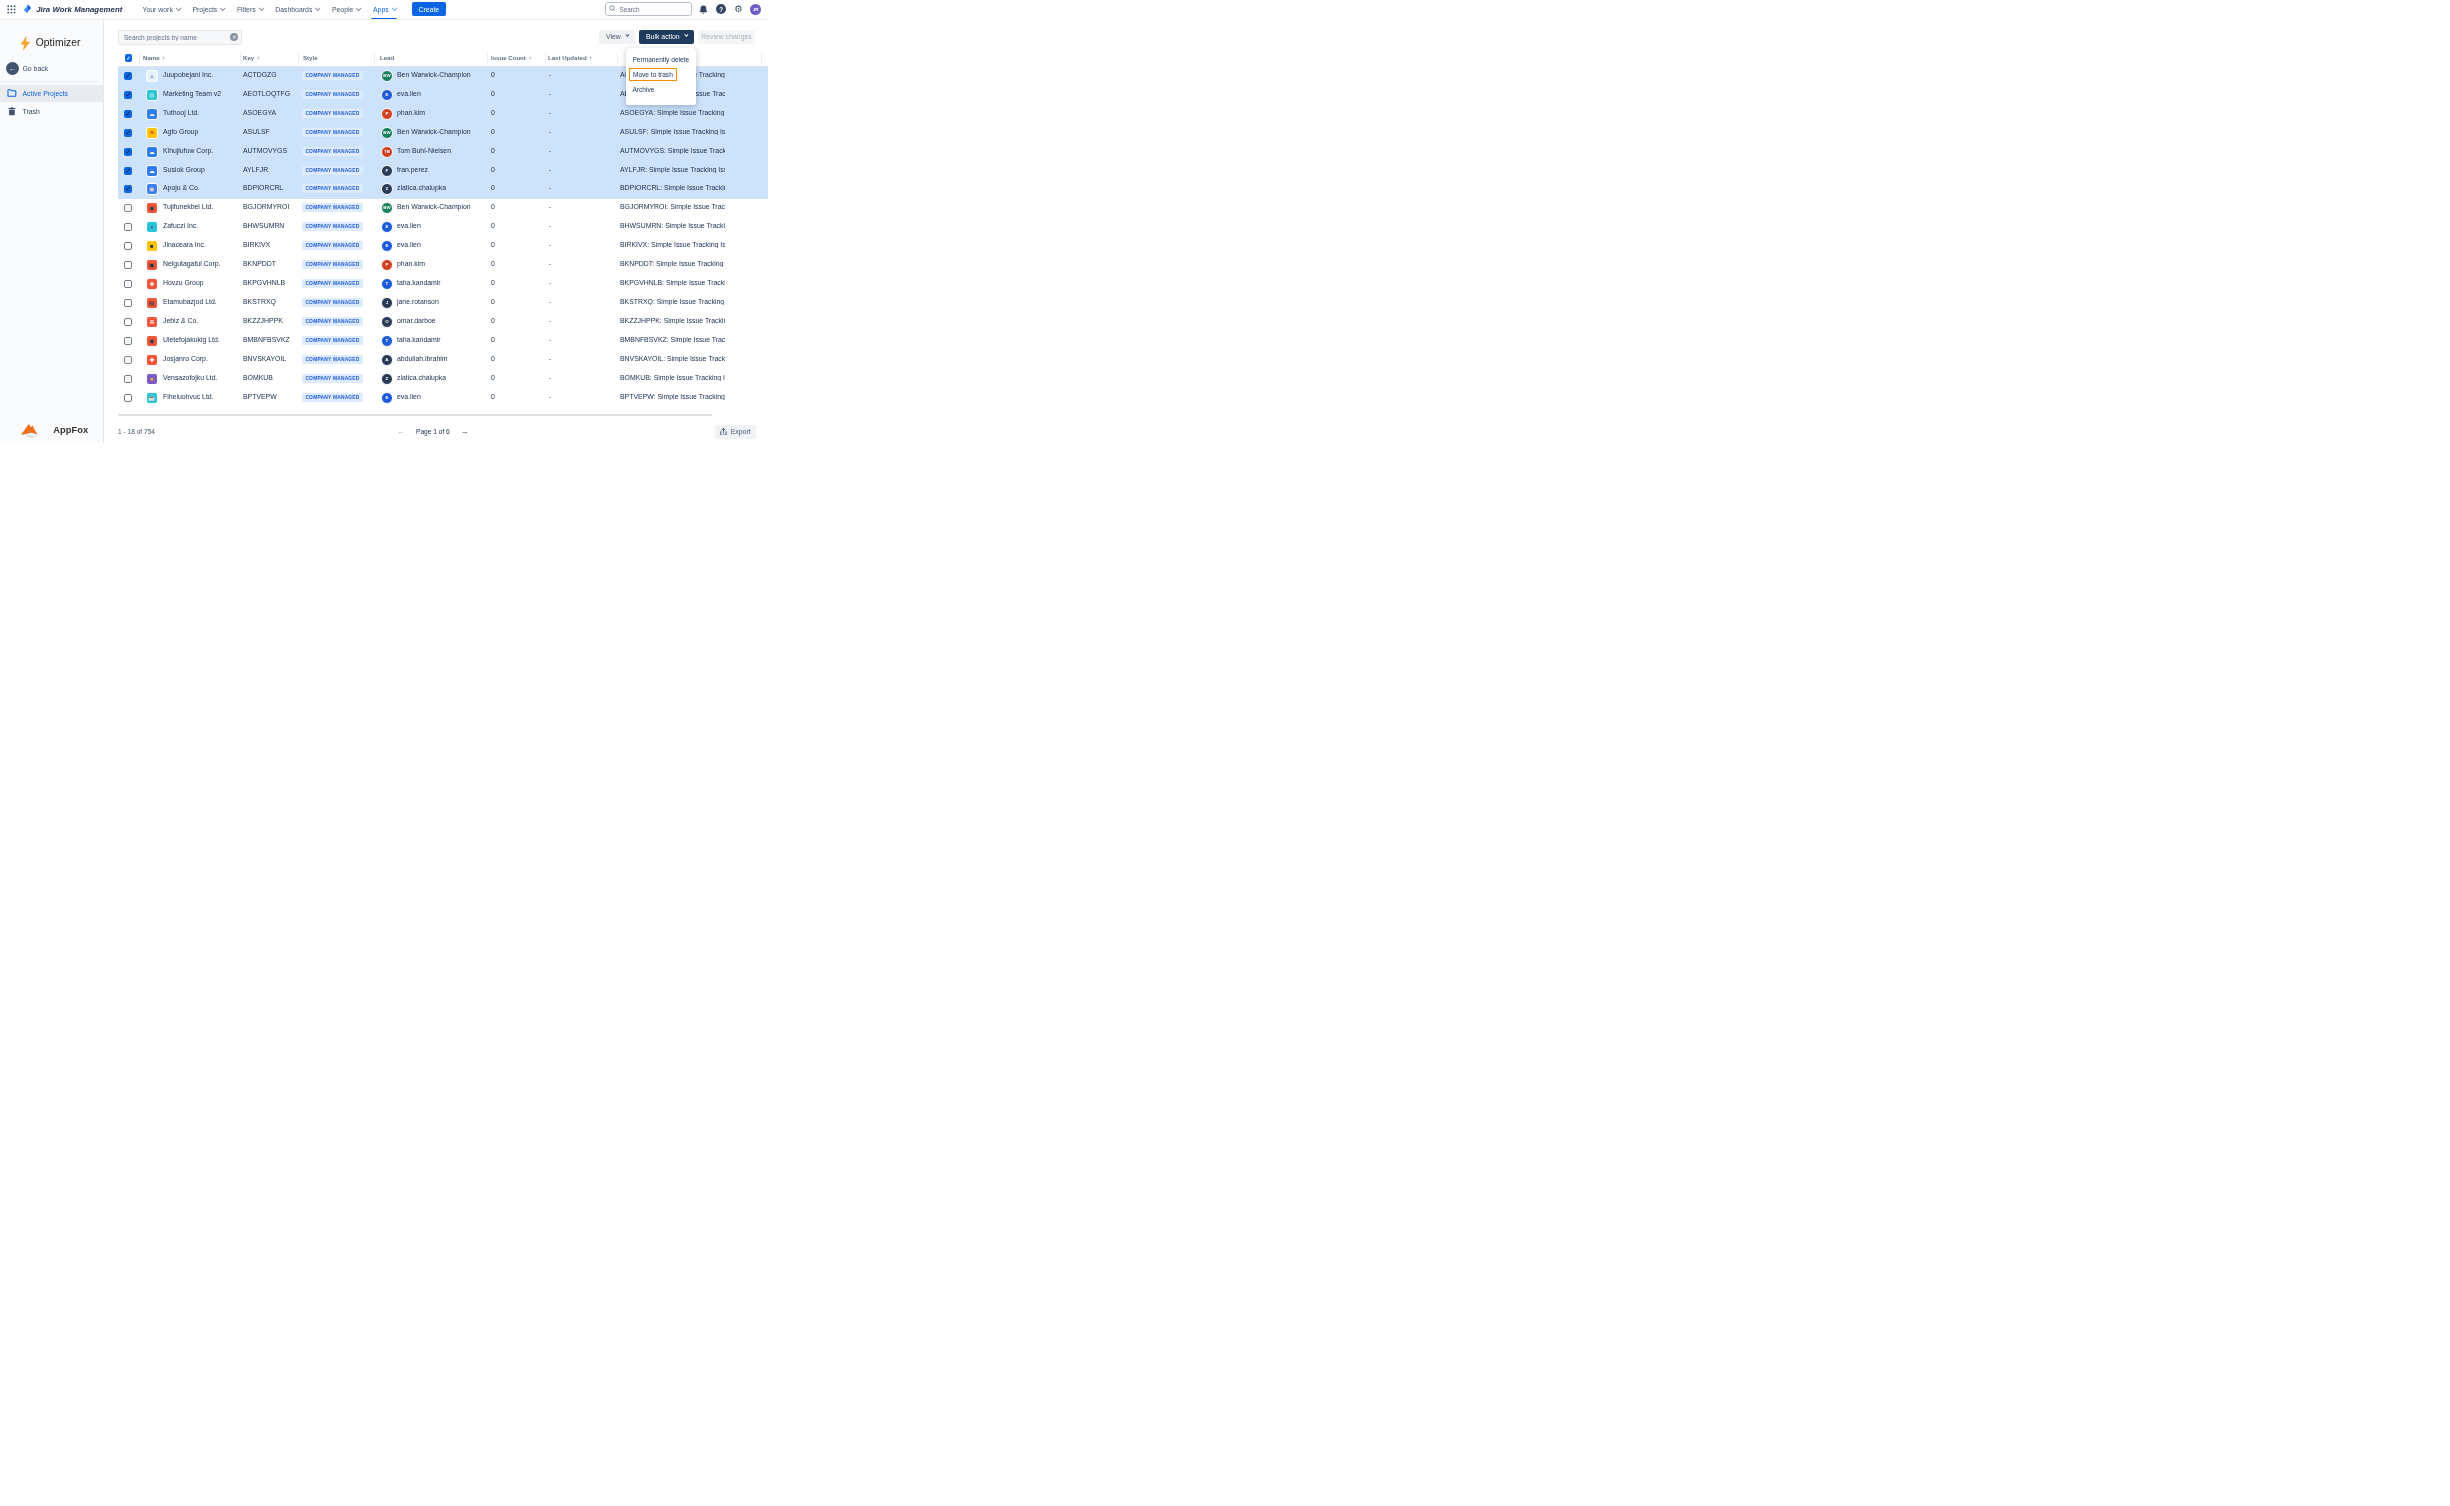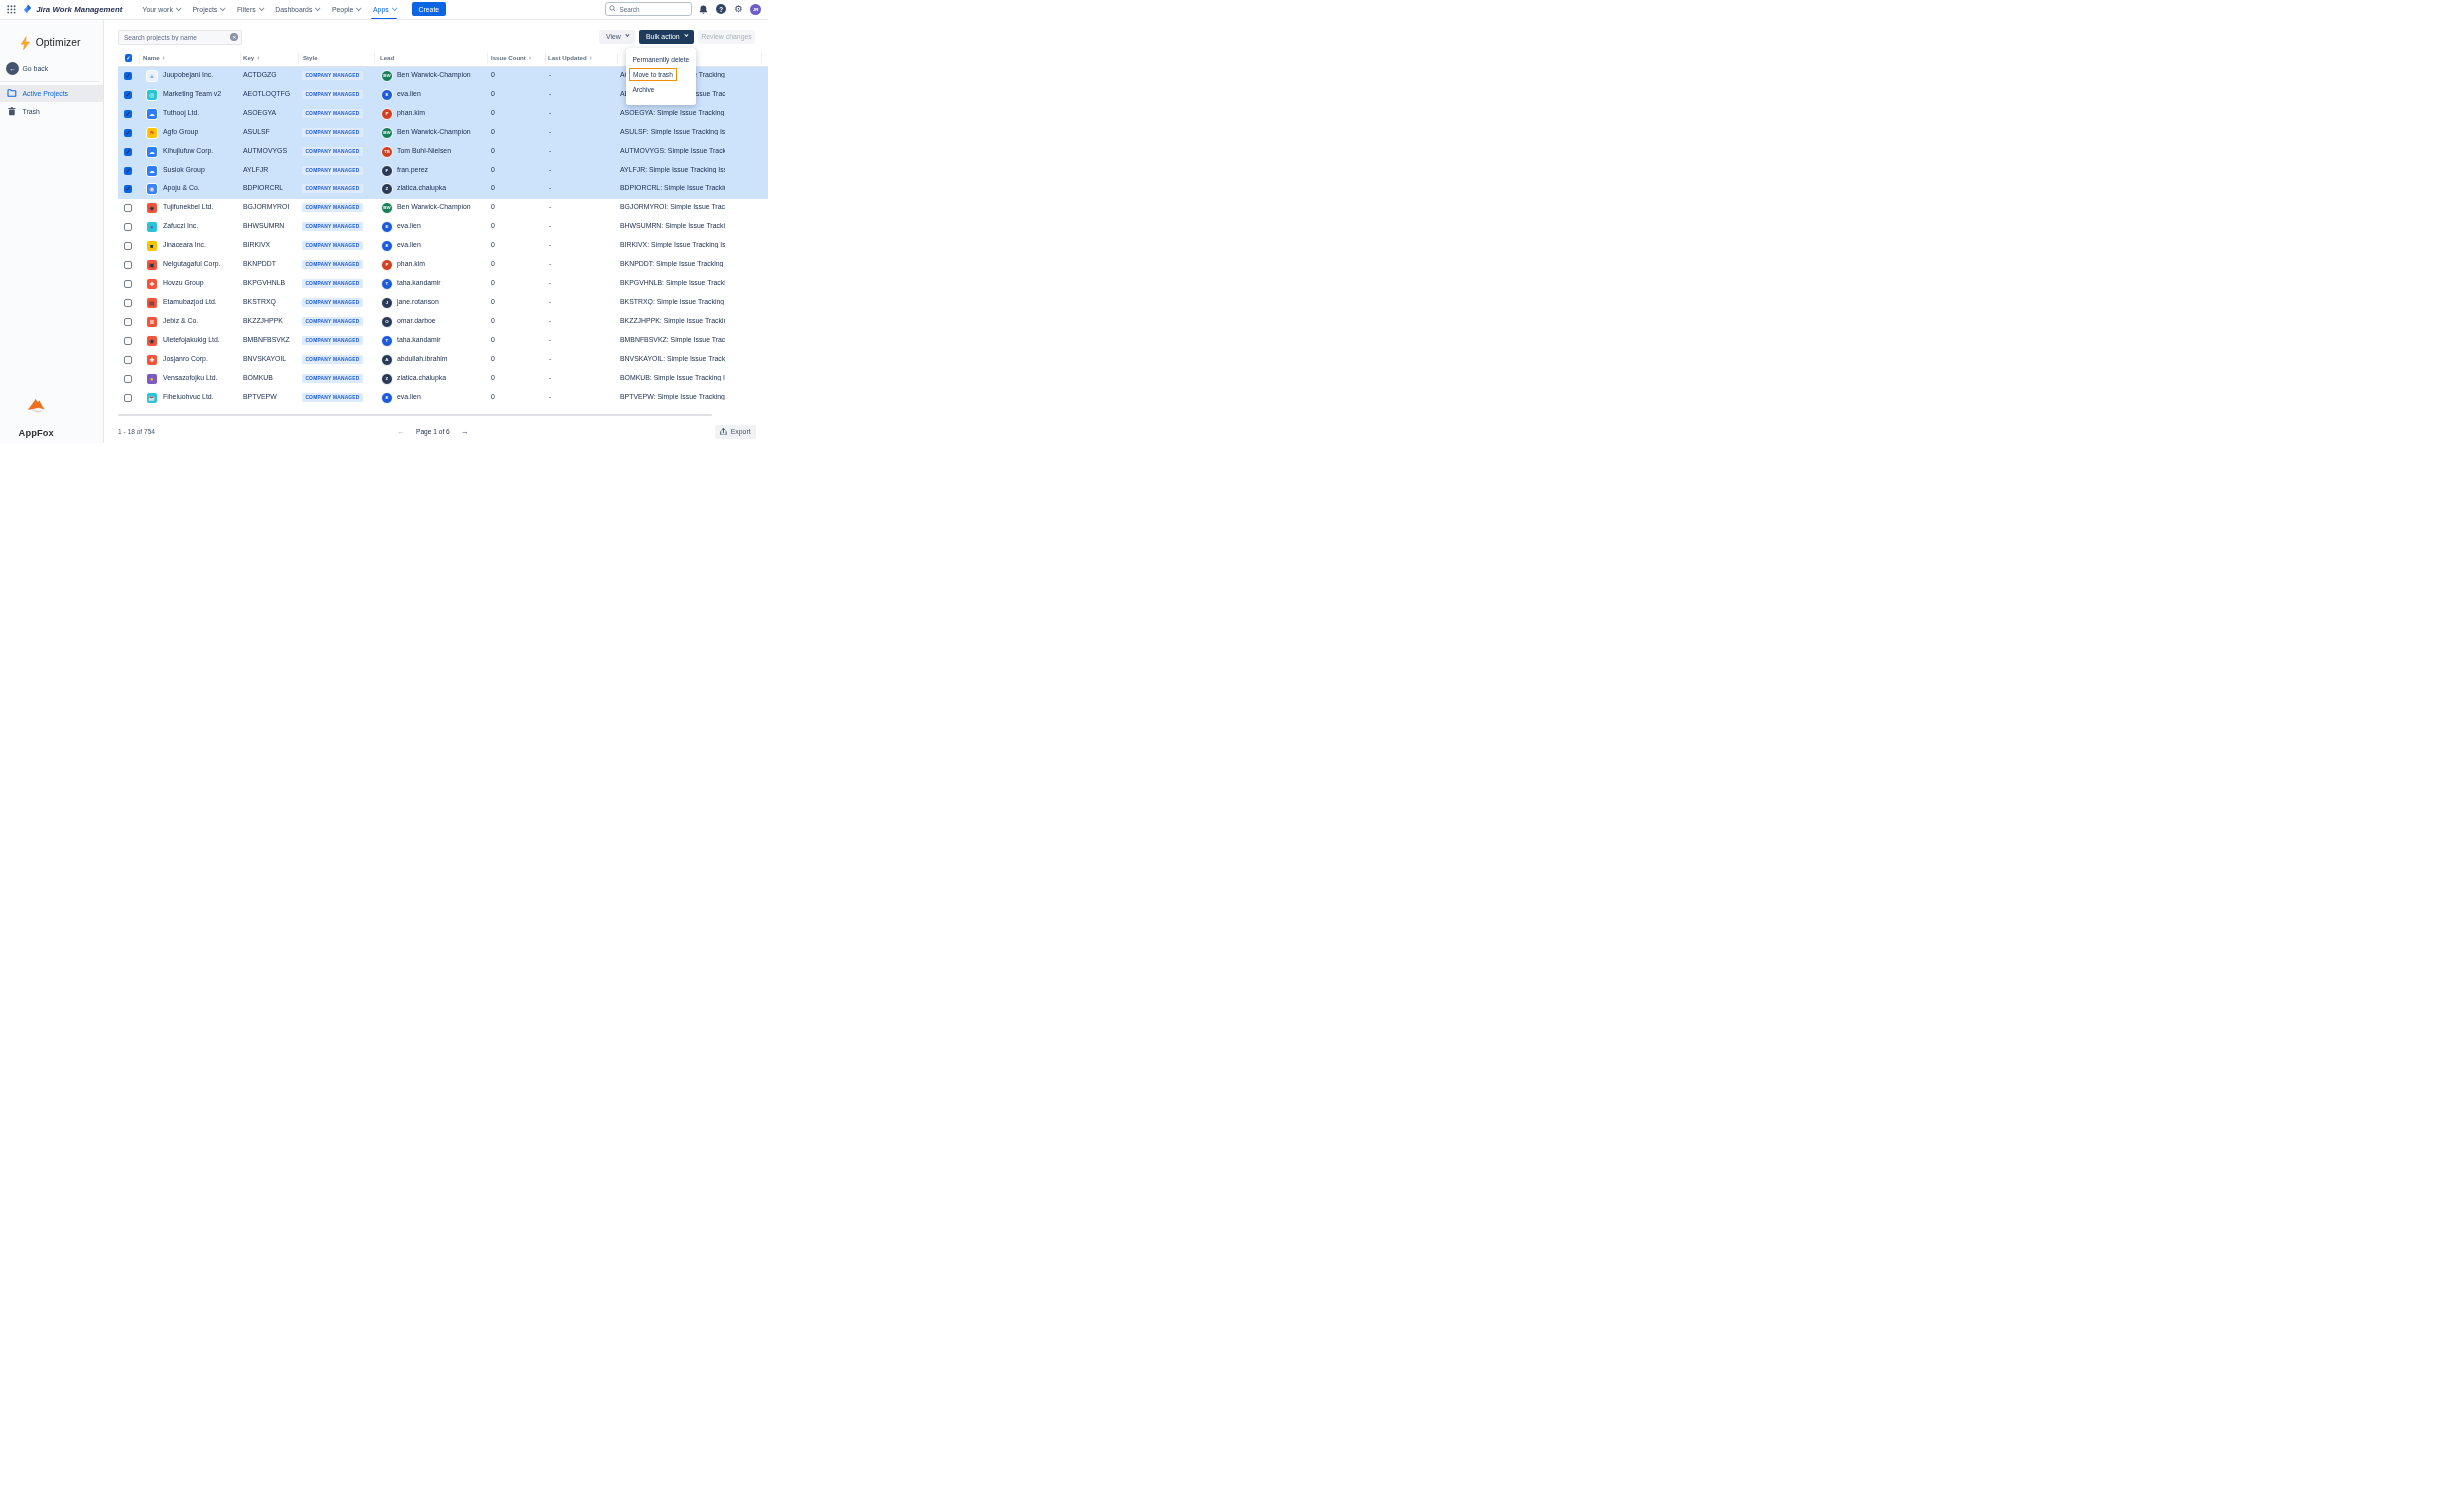--- a/index.html
+++ b/index.html
@@ -43,21 +43,21 @@
   .go-back { position:absolute; top:42px; left:0; right:0; height:13.7px; display:flex; align-items:center; cursor:pointer; }
   .go-back .circ { position:absolute; left:5.9px; width:13.2px; height:13.2px; border-radius:50%; background:#44546F;
                    color:#fff; display:flex; align-items:center; justify-content:center; font-size:7.4px; }
   .go-back .lbl { position:absolute; left:22.5px; font-size:6.9px; color:#344563; }
   .side-div { position:absolute; top:61px; left:0; right:3.9px; height:1px; background:#E8EAEE; }
   .side-item { position:absolute; left:0; right:0; height:17.6px; display:flex; align-items:center; cursor:pointer; }
   .side-item .ic { position:absolute; left:6.9px; width:9.8px; height:9.8px; display:flex; align-items:center; justify-content:center; }
   .side-item .lbl { position:absolute; left:22.5px; font-size:6.9px; color:#344563; }
   .side-item.active { background:#E9EBEF; }
   .side-item.active .lbl { color:#0C66E4; font-weight:500; }
-  .appfox { position:absolute; bottom:4.9px; left:18.6px; display:flex; align-items:center; gap:15px;flex-direction:column; }
+  .appfox { position:absolute; bottom:4.9px; left:18.6px; display:flex; align-items:center; gap:15px; }
   .appfox .brand { font-size:9.3px; font-weight:600; color:#303030; letter-spacing:0.1px; }
 
   
   .main { position:absolute; left:104px; top:19.6px; right:0; bottom:0; background:#fff; }
 
   .proj-search { position:absolute; left:14px; top:10.3px; width:124px; height:14.7px; }
   .proj-search input { width:100%; height:100%; background:#F7F8FA; border:1px solid #E4E6EA; border-radius:2px;
                        padding:0 14.7px 0 4.9px; font-size:6.6px; color:#44546F; outline:none; font-family:inherit; }
   .proj-search input::placeholder { color:#626F86; }
   .proj-search .clear { position:absolute; right:3.9px; top:3.4px; width:7.8px; height:7.8px; border-radius:50%;

